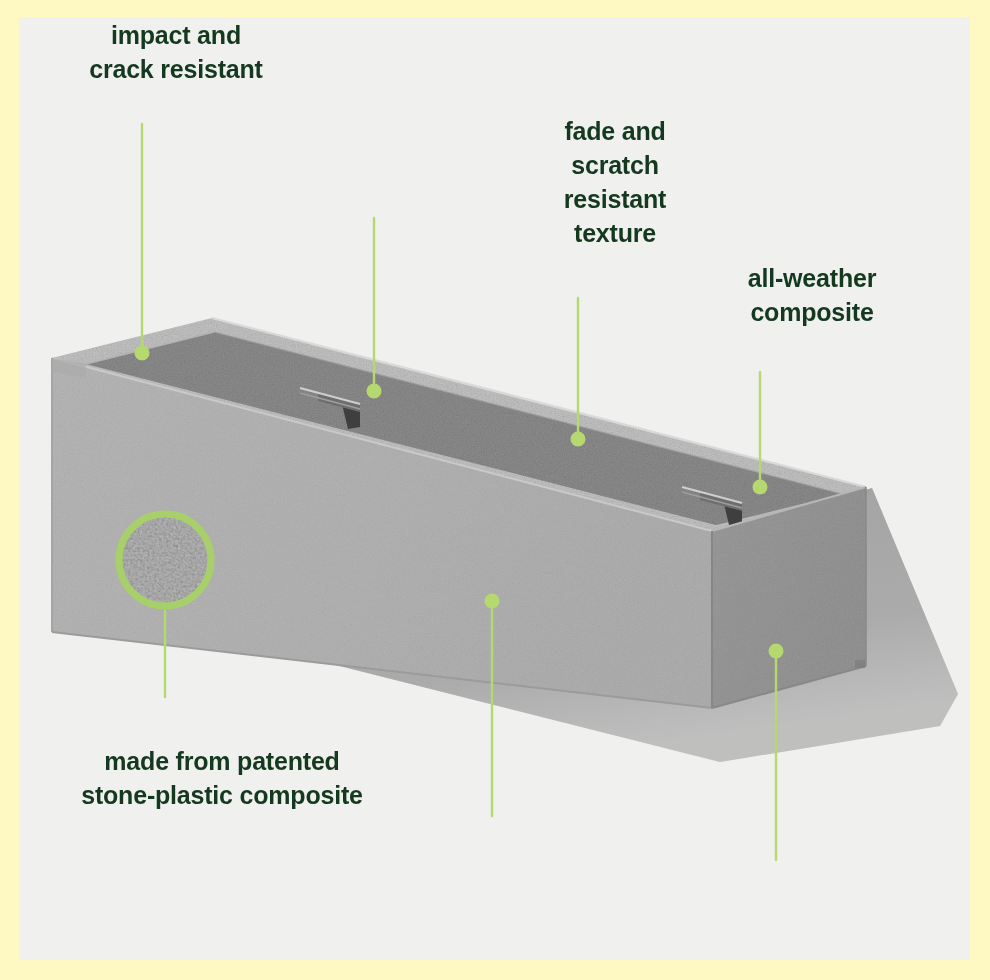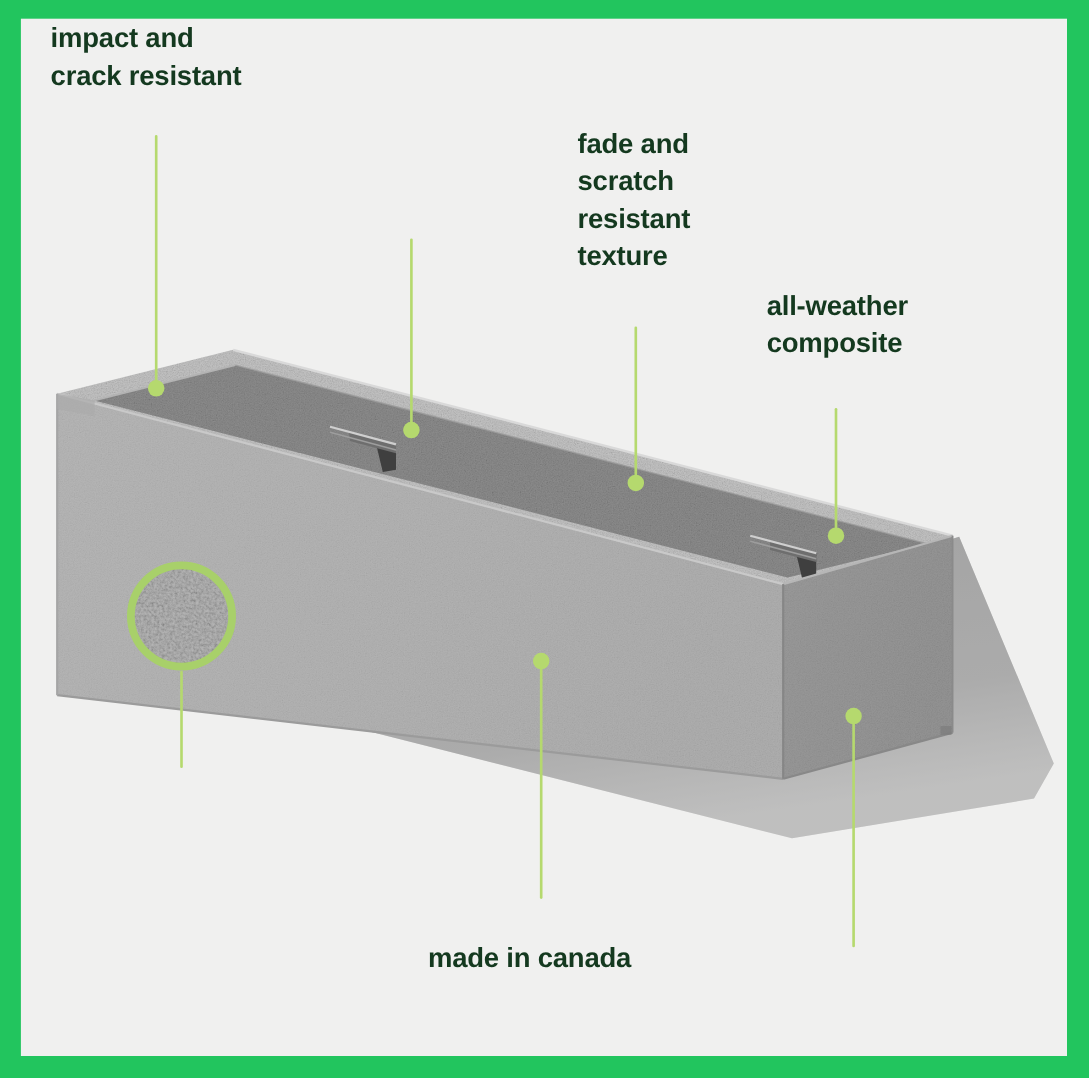--- a/index.html
+++ b/index.html
@@ -8,22 +8,23 @@
     padding: 0;
     background: #ffffff;
   }
   body {
     font-family: "Liberation Sans", sans-serif;
   }
   #stage {
     position: relative;
     width: 990px;
     height: 980px;
-    background: #22c55e;
+    background: #fef9c3;
     overflow: hidden;
+    text-align: center;
   }
   
   #panel {
     position: absolute;
     left: 19px;
     top: 17px;
     width: 951px;
     height: 943px;
     background: #f0f0ef;
   }
@@ -204,17 +205,18 @@
 
 
   <p class="callout" id="lbl-fade">fade and
 scratch
 resistant
 texture</p>
 
   <p class="callout" id="lbl-weather">all-weather
 composite</p>
 
-
-  <p class="callout" id="lbl-canada">made in canada</p>
+  <p class="callout" id="lbl-composite">made from patented
+stone-plastic composite</p>
+
 
 
 </div>
 
 </body></html>

